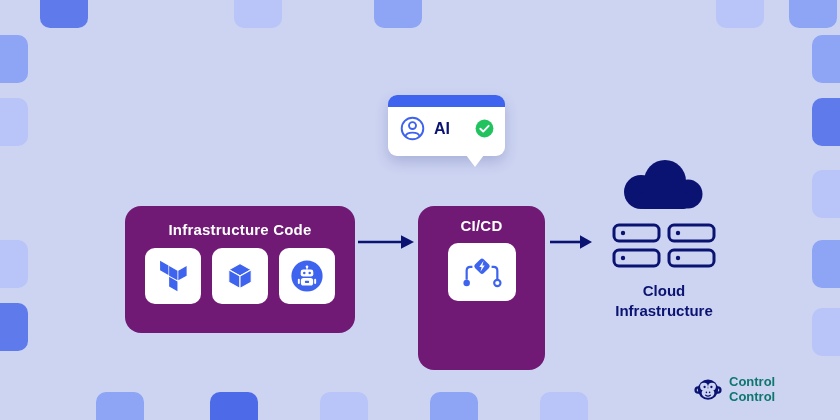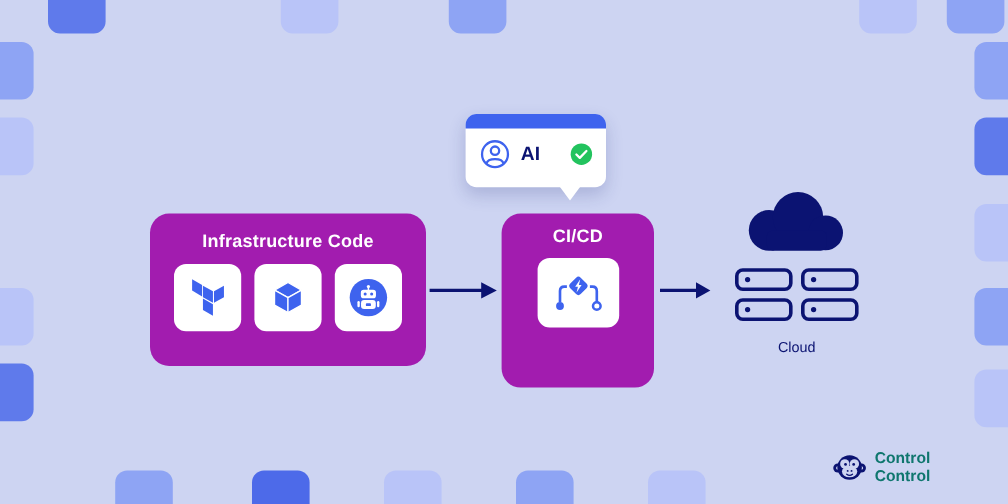--- a/index.html
+++ b/index.html
@@ -1,39 +1,39 @@
 <!DOCTYPE html>
 <html><head>
 <meta charset="utf-8">
 <style>
   html,body{margin:0;padding:0;}
   body{width:840px;height:420px;font-family:"Liberation Sans",sans-serif;}
   .canvas{position:relative;width:840px;height:420px;background:#cdd4f2;overflow:hidden;}
   .tile{position:absolute;width:48px;height:48px;border-radius:10px;}
-  .box{position:absolute;background:#a21caf;border-radius:16px;color:#fff;}
+  .box{position:absolute;background:#701a75;border-radius:16px;color:#fff;margin-top:28px;}
   .box-title{font-weight:bold;font-size:15px;text-align:center;letter-spacing:.2px;}
   .icon-row{display:flex;justify-content:center;gap:11px;margin-top:10px;}
   .icon-tile{width:56px;height:56px;background:#fff;border-radius:10px;display:flex;align-items:center;justify-content:center;}
   #infra-box{left:125px;top:178px;width:230px;height:127px;padding-top:15px;box-sizing:border-box;}
-  #cicd-box{left:418px;top:178px;width:127px;height:145px;padding-top:11px;box-sizing:border-box;}
+  #cicd-box{left:418px;top:178px;width:127px;height:164px;padding-top:11px;box-sizing:border-box;}
   #cicd-box .box-title{line-height:1.25;}
   #cicd-box .icon-tile{width:68px;height:58px;margin:7px auto 0;}
   .arrow{position:absolute;}
   #arrow-1{left:357px;top:232px;}
   #arrow-2{left:549px;top:232px;}
   #ai-card{position:absolute;left:388px;top:95px;width:117px;height:61px;background:#fff;border-radius:9px;box-shadow:0 6px 14px rgba(30,40,120,.20);}
   #ai-card .bar{height:12px;background:#3e63ee;border-radius:9px 9px 0 0;}
   #ai-card .body{display:flex;align-items:center;gap:8px;padding:0 11px;height:43px;}
   #ai-card .ai-label{font-weight:bold;font-size:16px;color:#0b1372;}
   #ai-card .check-badge{margin-left:auto;display:flex;}
   #ai-card .tail{position:absolute;left:78px;bottom:-11px;width:0;height:0;border-left:9px solid transparent;border-right:9px solid transparent;border-top:12px solid #fff;}
   #cloud-group{position:absolute;left:580px;top:156px;width:168px;text-align:center;}
   #cloud-svg{display:block;margin:0 auto;}
   #servers-svg{display:block;margin:9px auto 0;}
-  .cloud-label{margin-top:13px;font-weight:normal;font-size:12px;color:#0b1372;line-height:1.35;}
+  .cloud-label{margin-top:13px;font-weight:bold;font-size:15px;color:#0b1372;line-height:1.35;}
   #logo{position:absolute;left:694px;top:375px;display:flex;align-items:center;gap:7px;}
   .logo-text{font-weight:bold;font-size:13px;color:#0f766e;line-height:1.12;}
 </style>
 </head>
 <body>
 
 <div class="canvas">
 
   <div class="tile" style="left:40px;top:-20px;background:#5f7aeb"></div>
   <div class="tile" style="left:234px;top:-20px;background:#b9c4f8"></div>
@@ -155,20 +155,21 @@
       </g>
       <g fill="#0b1372">
         <circle cx="11" cy="10" r="2.2"></circle>
         <circle cx="66" cy="10" r="2.2"></circle>
         <circle cx="11" cy="35" r="2.2"></circle>
         <circle cx="66" cy="35" r="2.2"></circle>
       </g>
     </svg>
     <div class="cloud-label">
       <div>Cloud</div>
+      <div>Infrastructure</div>
     </div>
   </div>
 
   <div id="logo">
     <span style="display:flex">
       <svg width="28" height="28" viewBox="0 0 28 28">
         <circle cx="4.2" cy="14" r="3.8" fill="#0b1372"></circle>
         <circle cx="23.8" cy="14" r="3.8" fill="#0b1372"></circle>
         <circle cx="4.2" cy="14" r="1.5" fill="#cdd4f2"></circle>
         <circle cx="23.8" cy="14" r="1.5" fill="#cdd4f2"></circle>

